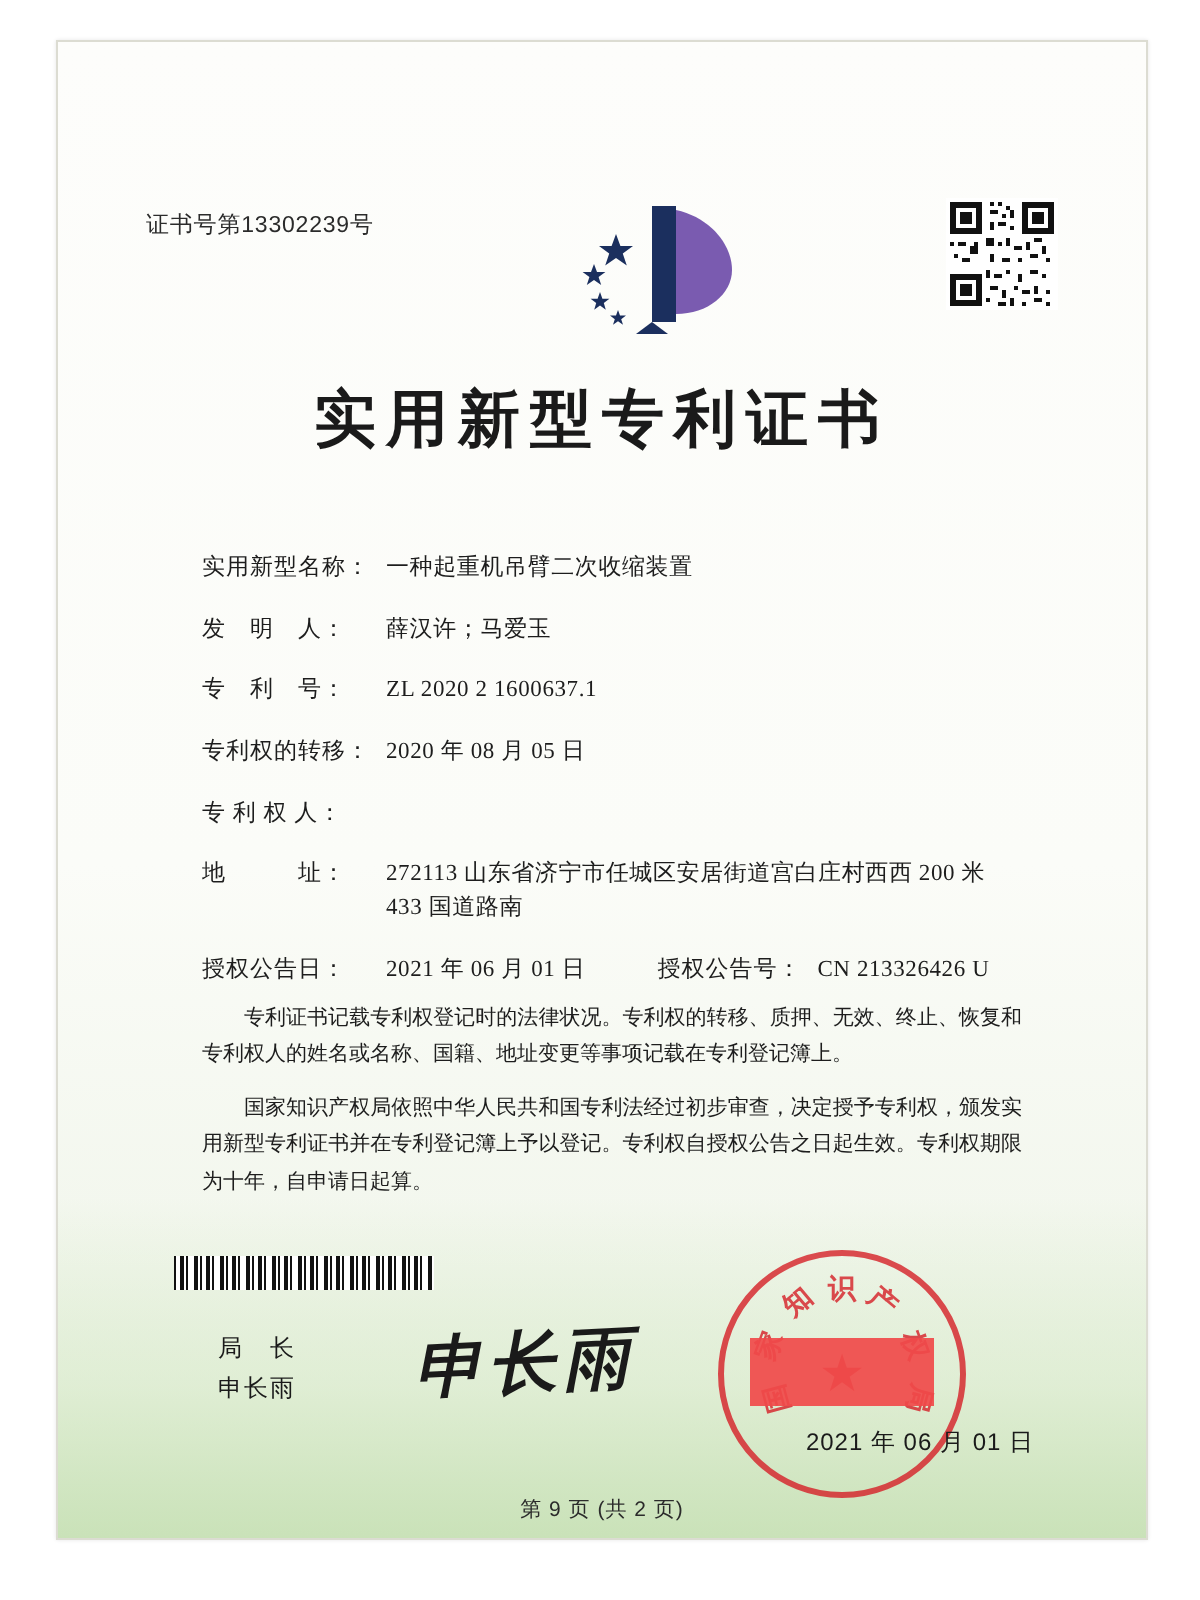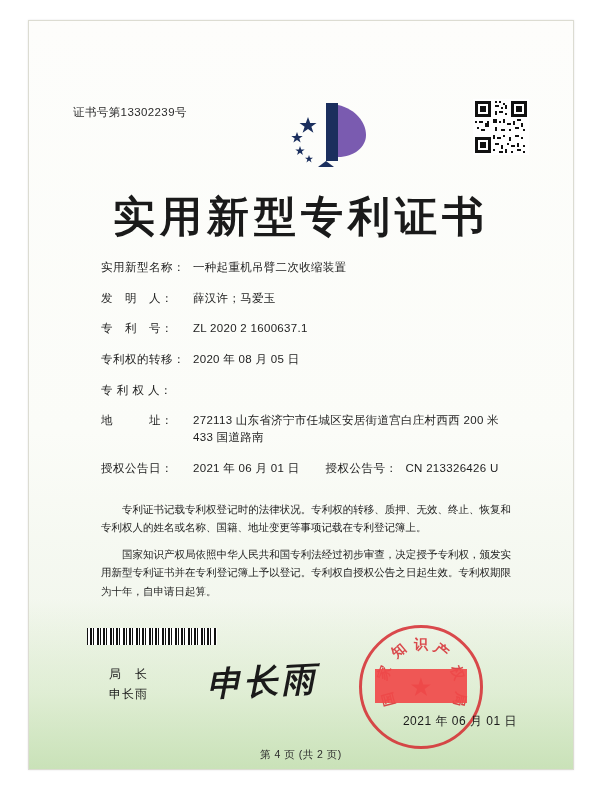--- a/index.html
+++ b/index.html
@@ -71,33 +71,34 @@
     width: 56px;
     height: 56px;
   }
   
   .title {
     position: absolute;
     left: 0; right: 0;
     top: 168px;
     text-align: center;
     font-family: "DejaVu Sans", sans-serif;
-    font-size: 42px;
+    font-size: 31px;
     font-weight: bold;
     letter-spacing: 5px;
     color: #1a1a1a;
   }
   
   .fields {
     position: absolute;
     left: 72px;
-    top: 238px;
+    top: 255px;
     width: 420px;
     font-size: 11.5px;
     color: #1d1d1d;
+    font-family: Liberation Serif, serif;
   }
   .field-row {
     display: flex;
     align-items: flex-start;
     margin-bottom: 14px;
     line-height: 1.45;
   }
   .field-label {
     width: 92px;
     flex: 0 0 92px;
@@ -109,21 +110,21 @@
     letter-spacing: 0.3px;
   }
   .field-value .sub-line {
     display: block;
   }
   .field-row.two-col .field-value {
     display: flex;
   }
   .split-label {
     white-space: nowrap;
-    margin-left: 26px;
+    margin-left: 36px;
     letter-spacing: 0.5px;
   }
   .split-value {
     margin-left: 8px;
     white-space: nowrap;
   }
   
   .paragraphs {
     position: absolute;
     left: 72px;
@@ -389,18 +390,18 @@
           <span class="seal-char" style="left:90px; top:62px; transform:rotate(105deg);">局</span>
           <span class="seal-char" style="left:20px; top:62px; transform:rotate(-105deg);">国</span>
           <span class="seal-char" style="left:16px; top:36px; transform:rotate(-70deg);">家</span>
           <span class="seal-char" style="left:30px; top:14px; transform:rotate(-40deg);">知</span>
         </div>
       </div>
       <div class="seal-redact"></div>
 
       <div class="issue-date">2021 年 06 月 01 日</div>
 
-      <div class="page-no">第 4 页 (共 2 页)</div>
+      <div class="page-no">第 9 页 (共 2 页)</div>
     </div>
   </div>
 
   <div class="outside-note">其他事项参见背面</div>
 </div>
 
 </body></html>

